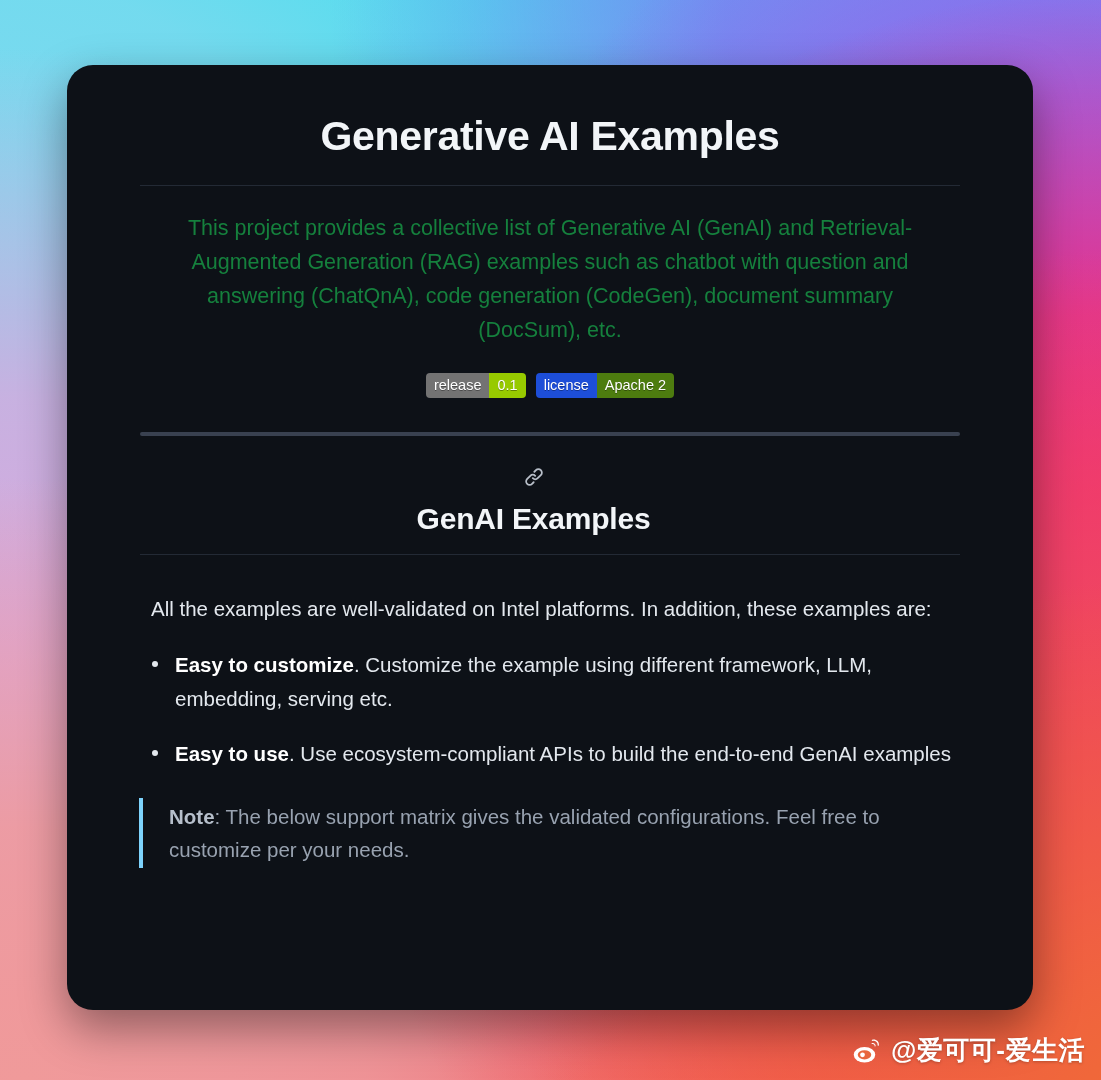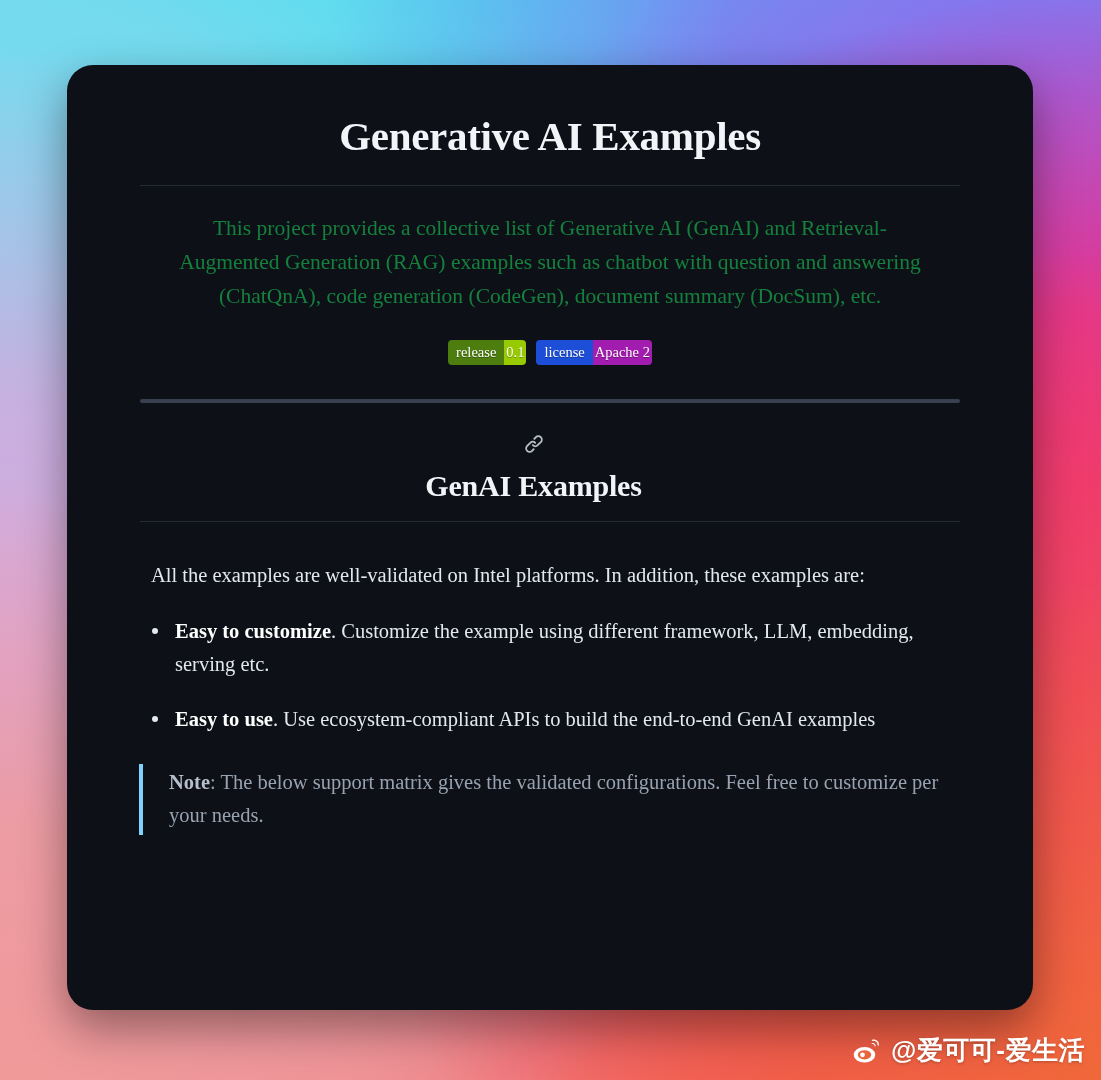--- a/index.html
+++ b/index.html
@@ -37,21 +37,20 @@
     position: absolute;
     left: 67px;
     top: 65px;
     width: 966px;
     height: 945px;
     background: #0d1117;
     border-radius: 26px;
     box-shadow: 0 18px 46px rgba(0,0,0,0.40);
     overflow: hidden;
     box-sizing: border-box;
-    font-family: Liberation Serif, serif;
   }
 
   .card-inner {
     padding: 0;
     height: 100%;
     box-sizing: border-box;
   }
 
   
   .doc-title {
@@ -95,21 +94,21 @@
     font-size: 14.5px;
     line-height: 25px;
   }
   .badge .b-left {
     background: #555555;
     color: #ffffff;
     padding: 0 8px;
     text-shadow: 0 1px 0 rgba(0,0,0,0.35);
   }
   .badge .b-right {
-    padding: 0 2px;
+    padding: 0 8px;
     color: #ffffff;
     text-shadow: 0 1px 0 rgba(0,0,0,0.35);
   }
 
   
   .rule-heavy {
     height: 4px;
     background: #394150;
     border-radius: 2px;
     margin: 34px 73px 0 73px;
@@ -228,26 +227,26 @@
   <div class="card-inner">
 
     <h1 class="doc-title">Generative AI Examples</h1>
 
     <div class="rule-thin"></div>
 
     <p class="intro">This project provides a collective list of Generative AI (GenAI) and Retrieval-Augmented Generation (RAG) examples such as chatbot with question and answering (ChatQnA), code generation (CodeGen), document summary (DocSum), etc.</p>
 
     <div class="badge-row">
       <span class="badge">
-        <span class="b-left" style="background: #4d7c0f;">release</span>
+        <span class="b-left" style="background: #737373;">release</span>
         <span class="b-right" style="background: rgb(151, 202, 0);">0.1</span>
       </span>
       <span class="badge">
         <span class="b-left" style="background: #1d4ed8;">license</span>
-        <span class="b-right" style="background: #a21caf;">Apache 2</span>
+        <span class="b-right" style="background: #4d7c0f;">Apache 2</span>
       </span>
     </div>
 
     <div class="rule-heavy"></div>
 
     <div class="section-head">
       <span class="link-icon">
         <svg viewBox="0 0 16 16" width="20" height="20" fill="currentColor" aria-hidden="true">
           <path d="M7.775 3.275a.75.75 0 0 0 1.06 1.06l1.25-1.25a2 2 0 1 1 2.83 2.83l-2.5 2.5a2 2 0 0 1-2.83 0 .75.75 0 0 0-1.06 1.06 3.5 3.5 0 0 0 4.95 0l2.5-2.5a3.5 3.5 0 0 0-4.95-4.95l-1.25 1.25Zm-4.69 9.64a2 2 0 0 1 0-2.83l2.5-2.5a2 2 0 0 1 2.83 0 .75.75 0 0 0 1.06-1.06 3.5 3.5 0 0 0-4.95 0l-2.5 2.5a3.5 3.5 0 0 0 4.95 4.95l1.25-1.25a.75.75 0 0 0-1.06-1.06l-1.25 1.25a2 2 0 0 1-2.83 0Z"></path>
         </svg>

